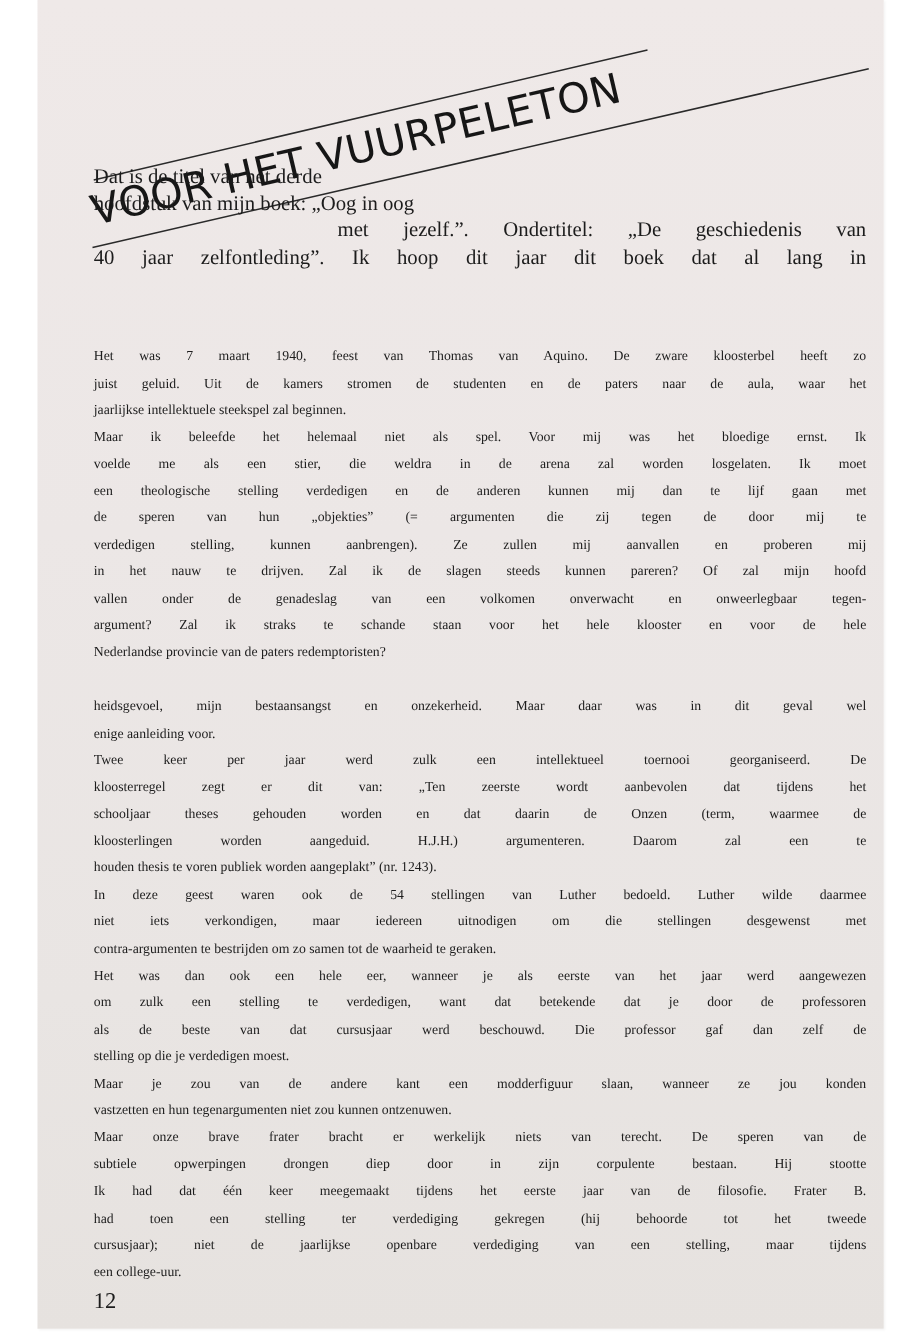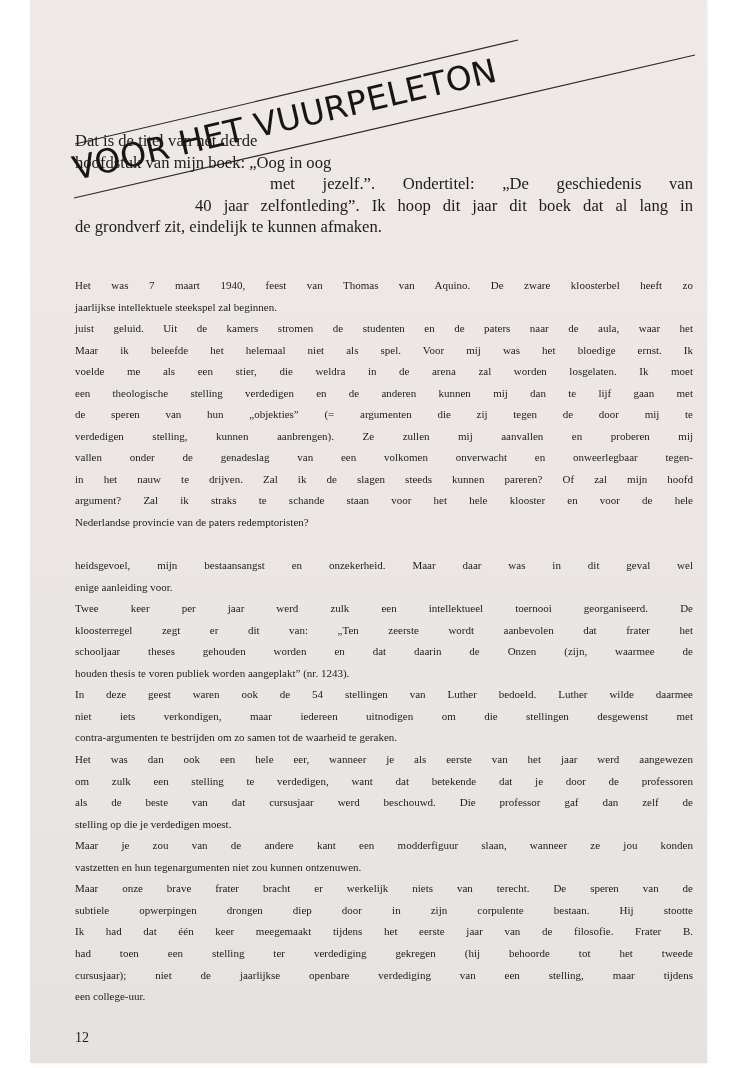--- a/index.html
+++ b/index.html
@@ -29,70 +29,70 @@
     position: absolute; left: 45px; top: 275px; width: 618px;
     font-family: "Liberation Serif", serif; font-size: 11px; line-height: 21.55px; color: #1c1c1c;
   }
   .para { margin: 0; }
   .para + .gap { height: 21.55px; }
   .ln { display: block; }
   .j { text-align: justify; text-align-last: justify; white-space: nowrap; }
   .l { text-align: left; white-space: nowrap; }
   .page-number {
     position: absolute; left: 45px; top: 1030px;
-    font-family: "Liberation Serif", serif; font-size: 14px; color: #1c1c1c;
+    font-family: "Liberation Serif", serif; font-size: 18px; color: #1c1c1c;
   }
 </style>
 </head>
 <body>
 
 <div class="page">
 
   <div class="title-block">
     <svg class="title-lines" width="677" height="240">
       <line x1="45" y1="144" x2="488" y2="40" stroke="#2a2a2a" stroke-width="1.2"></line>
       <line x1="44" y1="198" x2="665" y2="55" stroke="#2a2a2a" stroke-width="1.2"></line>
     </svg>
     <div class="title-text">VOOR HET VUURPELETON</div>
   </div>
 
   <div class="intro">
     <span class="ln">Dat is de titel van het derde</span>
     <span class="ln">hoofdstuk van mijn boek: „Oog in oog</span>
     <span class="ln just" style="margin-left:195px">met jezelf.”. Ondertitel: „De geschiedenis van</span>
-    <span class="ln just" style="margin-left:120px">40 jaar zelfontleding”. Ik hoop dit jaar dit boek dat al lang in</span>
-    <span class="ln left">de grondverf zit, eindelijk te kunnen afmaken.</span>
+    <span class="ln just" style="">40 jaar zelfontleding”. Ik hoop dit jaar dit boek dat al lang in</span>
   </div>
 
   <div class="body-text">
     <div class="para">
       <span class="ln j">Het was 7 maart 1940, feest van Thomas van Aquino. De zware kloosterbel heeft zo</span>
+      <span class="ln j">juist geluid. Uit de kamers stromen de studenten en de paters naar de aula, waar het</span>
       <span class="ln l">jaarlijkse intellektuele steekspel zal beginnen.</span>
-      <span class="ln j">juist geluid. Uit de kamers stromen de studenten en de paters naar de aula, waar het</span>
     </div>
     <div class="para">
       <span class="ln j">Maar ik beleefde het helemaal niet als spel. Voor mij was het bloedige ernst. Ik</span>
       <span class="ln j">voelde me als een stier, die weldra in de arena zal worden losgelaten. Ik moet</span>
       <span class="ln j">een theologische stelling verdedigen en de anderen kunnen mij dan te lijf gaan met</span>
       <span class="ln j">de speren van hun „objekties” (= argumenten die zij tegen de door mij te</span>
       <span class="ln j">verdedigen stelling, kunnen aanbrengen). Ze zullen mij aanvallen en proberen mij</span>
+      <span class="ln j">in het nauw te drijven. Zal ik de slagen steeds kunnen pareren? Of zal mijn hoofd</span>
       <span class="ln j">vallen onder de genadeslag van een volkomen onverwacht en onweerlegbaar tegen-</span>
-      <span class="ln j">in het nauw te drijven. Zal ik de slagen steeds kunnen pareren? Of zal mijn hoofd</span>
       <span class="ln j">argument? Zal ik straks te schande staan voor het hele klooster en voor de hele</span>
       <span class="ln l">Nederlandse provincie van de paters redemptoristen?</span>
     </div>
     <div class="gap"></div>
     <div class="para">
       <span class="ln j">heidsgevoel, mijn bestaansangst en onzekerheid. Maar daar was in dit geval wel</span>
       <span class="ln l">enige aanleiding voor.</span>
     </div>
     <div class="para">
       <span class="ln j">Twee keer per jaar werd zulk een intellektueel toernooi georganiseerd. De</span>
-      <span class="ln j">kloosterregel zegt er dit van: „Ten zeerste wordt aanbevolen dat frater het</span>
-      <span class="ln j">schooljaar theses gehouden worden en dat daarin de Onzen (zijn, waarmee de</span>
+      <span class="ln j">kloosterregel zegt er dit van: „Ten zeerste wordt aanbevolen dat tijdens het</span>
+      <span class="ln j">schooljaar theses gehouden worden en dat daarin de Onzen (term, waarmee de</span>
+      <span class="ln j">kloosterlingen worden aangeduid. H.J.H.) argumenteren. Daarom zal een te</span>
       <span class="ln l">houden thesis te voren publiek worden aangeplakt” (nr. 1243).</span>
     </div>
     <div class="para">
       <span class="ln j">In deze geest waren ook de 54 stellingen van Luther bedoeld. Luther wilde daarmee</span>
       <span class="ln j">niet iets verkondigen, maar iedereen uitnodigen om die stellingen desgewenst met</span>
       <span class="ln l">contra-argumenten te bestrijden om zo samen tot de waarheid te geraken.</span>
     </div>
     <div class="para">
       <span class="ln j">Het was dan ook een hele eer, wanneer je als eerste van het jaar werd aangewezen</span>
       <span class="ln j">om zulk een stelling te verdedigen, want dat betekende dat je door de professoren</span>

